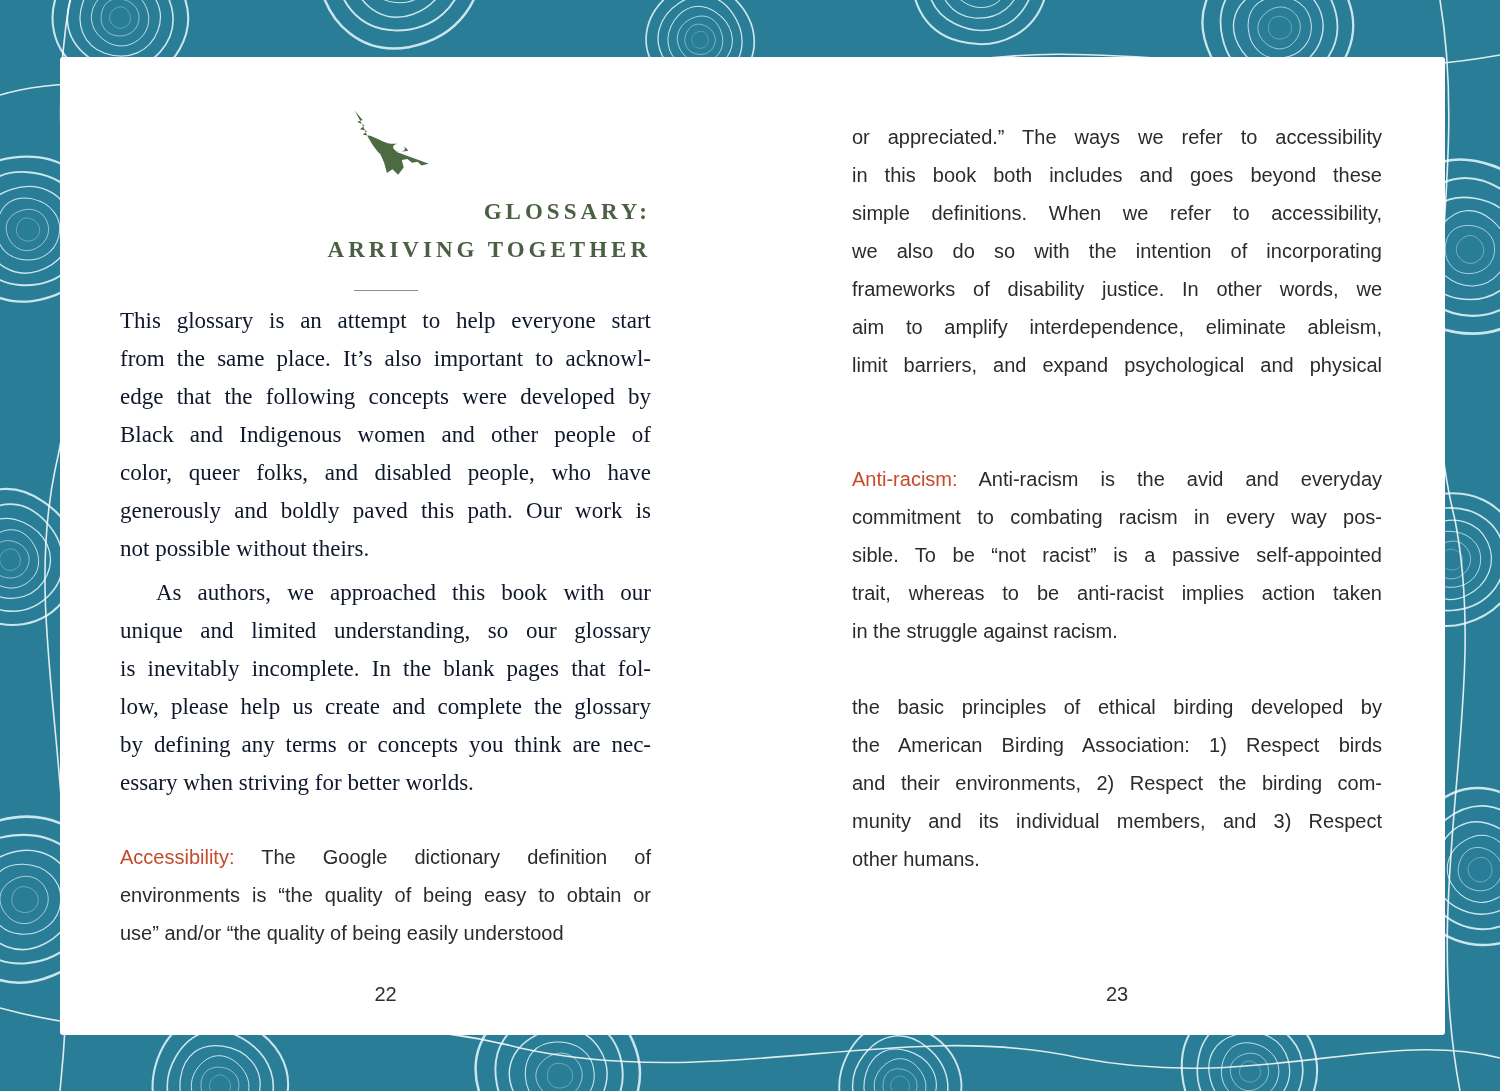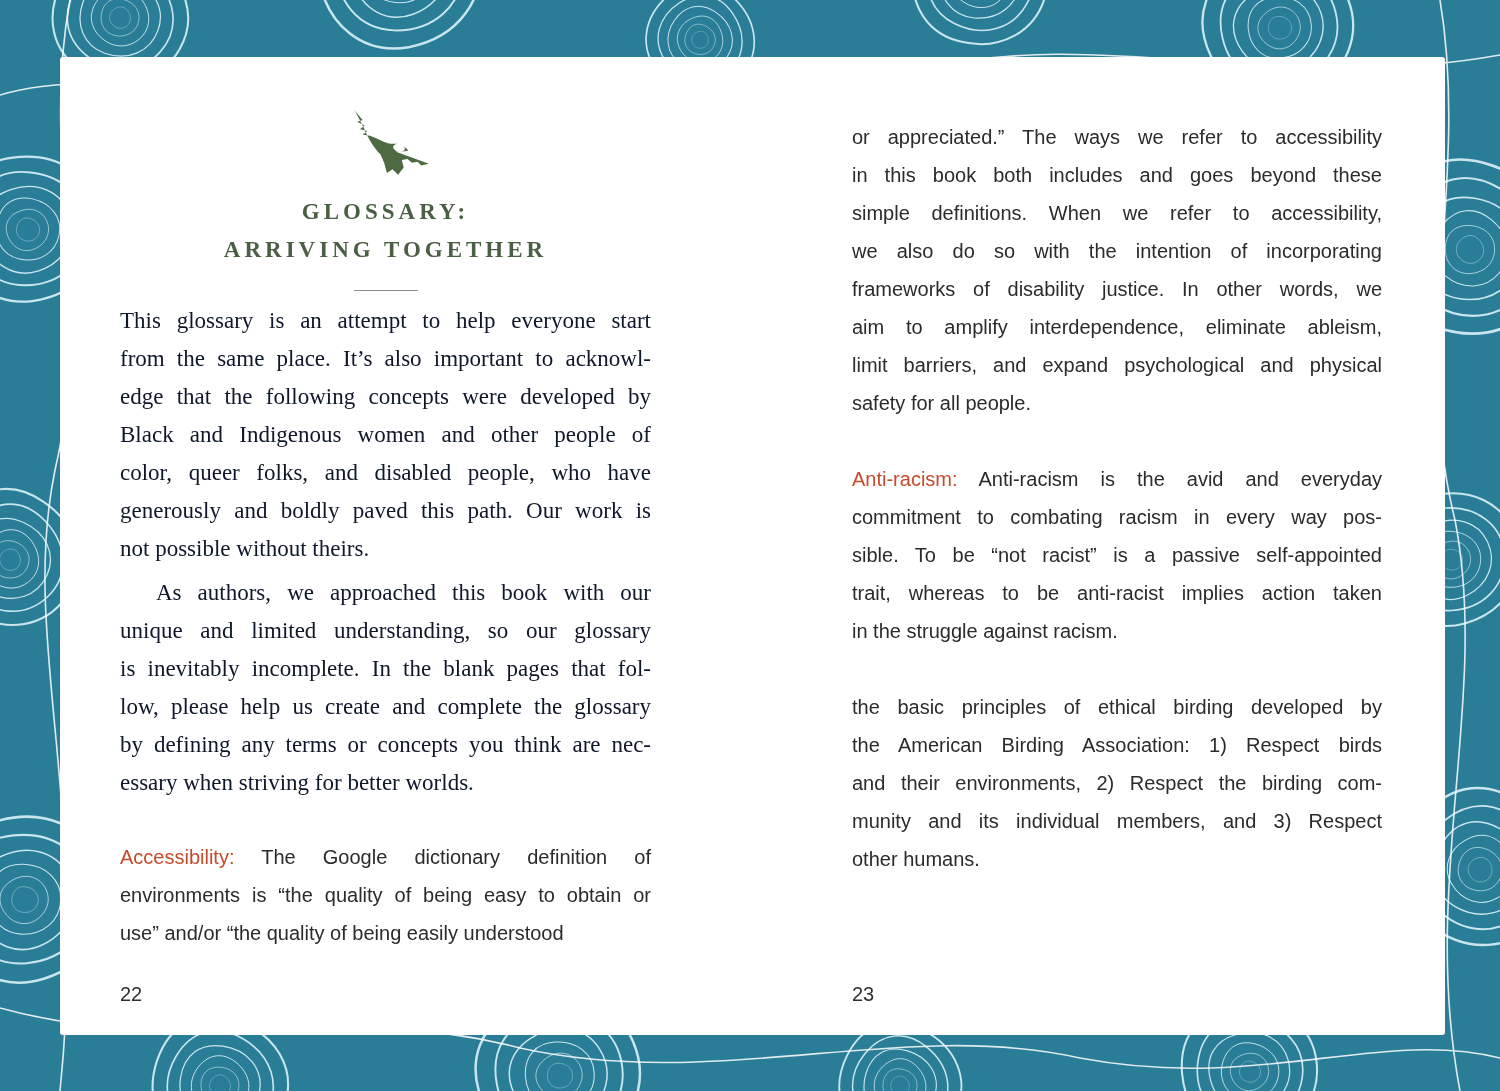--- a/index.html
+++ b/index.html
@@ -14,21 +14,21 @@
     background:#ffffff; border-radius:3px;
   }
   .col { position:absolute; top:0; height:1020px; }
   .col-left  { left:60px;  width:531px; }
   .col-right { left:792px; width:530px; }
 
   .hawk { position:absolute; top:49px; left:50%; transform:translateX(-50%); }
 
   .heading {
     position:absolute; top:136px; left:0; width:100%;
-    text-align:center; color:#4a5f43;
+    text-align:right; color:#4a5f43;
     font-family:"Liberation Serif", serif; font-weight:700;
     font-size:23px; line-height:38px; letter-spacing:4px;
   }
   .divider {
     position:absolute; top:233px; left:50%; transform:translateX(-50%);
     width:64px; height:0; border-top:1.5px solid #8f8f8f;
   }
 
   .para { position:absolute; left:0; width:100%; }
   .serif {
@@ -48,21 +48,21 @@
 
   .p1 { top:245px; }
   .p2 { top:517px; }
   .p3 { top:781px; }
   .r1 { top:61px; }
   .r2 { top:403px; }
   .r3 { top:631px; }
 
   .pagenum {
     position:absolute; top:926px; left:0; width:100%;
-    text-align:left; font-size:20px; color:#2f2f2f; font-weight:500;
+    text-align:center; font-size:20px; color:#2f2f2f; font-weight:500;
     font-family:"Liberation Sans", sans-serif;
   }
 </style>
 </head>
 <body>
 
 <svg class="bg-svg" width="1500" height="1091" viewBox="0 0 1500 1091">
   <rect width="1500" height="1091" fill="#2a7d96"></rect>
   <defs>
     <path id="blob" d="M0,-42 C26,-40 44,-22 42,2 C40,26 20,42 -6,40 C-30,38 -44,18 -42,-6 C-40,-30 -24,-44 0,-42 Z" fill="none"></path>
@@ -152,21 +152,20 @@
   <div class="col col-right">
 
     <div class="para sans r1">
         <div class="line">or appreciated.” The ways we refer to accessibility</div>
         <div class="line">in this book both includes and goes beyond these</div>
         <div class="line">simple definitions. When we refer to accessibility,</div>
         <div class="line">we also do so with the intention of incorporating</div>
         <div class="line">frameworks of disability justice. In other words, we</div>
         <div class="line">aim to amplify interdependence, eliminate ableism,</div>
         <div class="line">limit barriers, and expand psychological and physical</div>
-        <div class="line line-last">safety for all people.</div>
       </div>
 
     <div class="para sans r2">
         <div class="line"><span class="term">Anti-racism:</span> Anti-racism is the avid and everyday</div>
         <div class="line">commitment to combating racism in every way pos-</div>
         <div class="line">sible. To be “not racist” is a passive self-appointed</div>
         <div class="line">trait, whereas to be anti-racist implies action taken</div>
         <div class="line line-last">in the struggle against racism.</div>
       </div>
 

